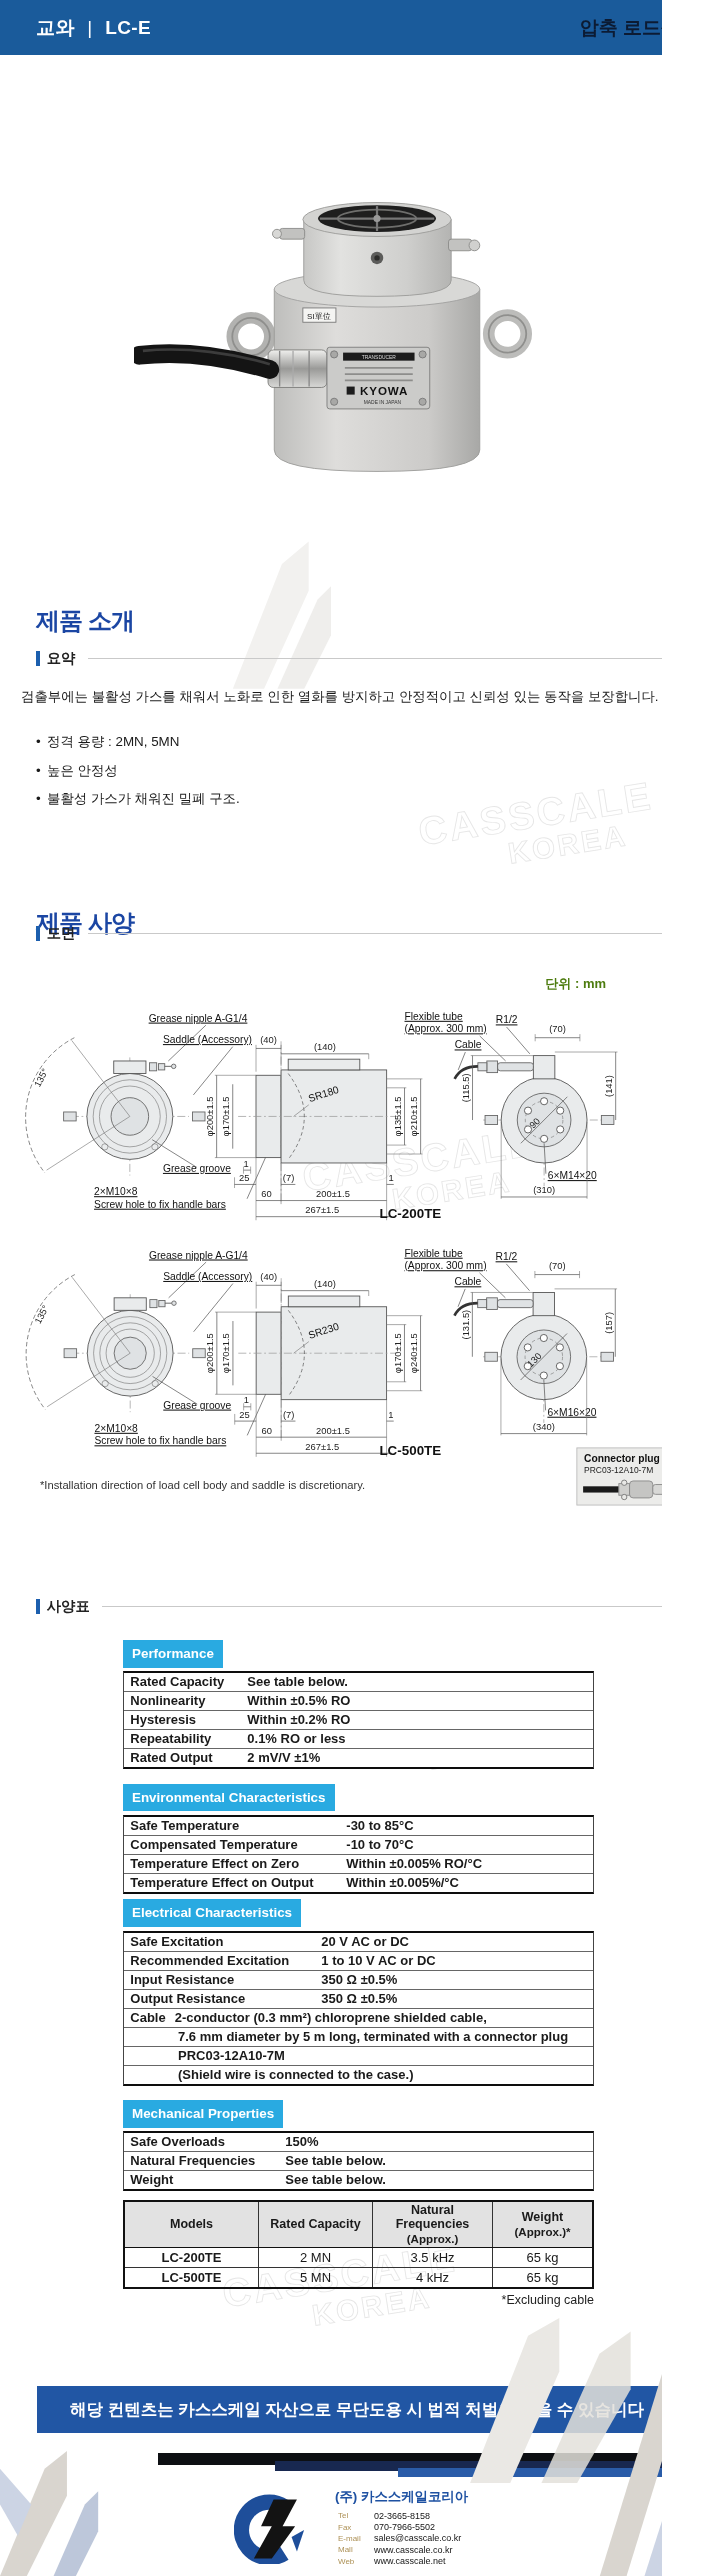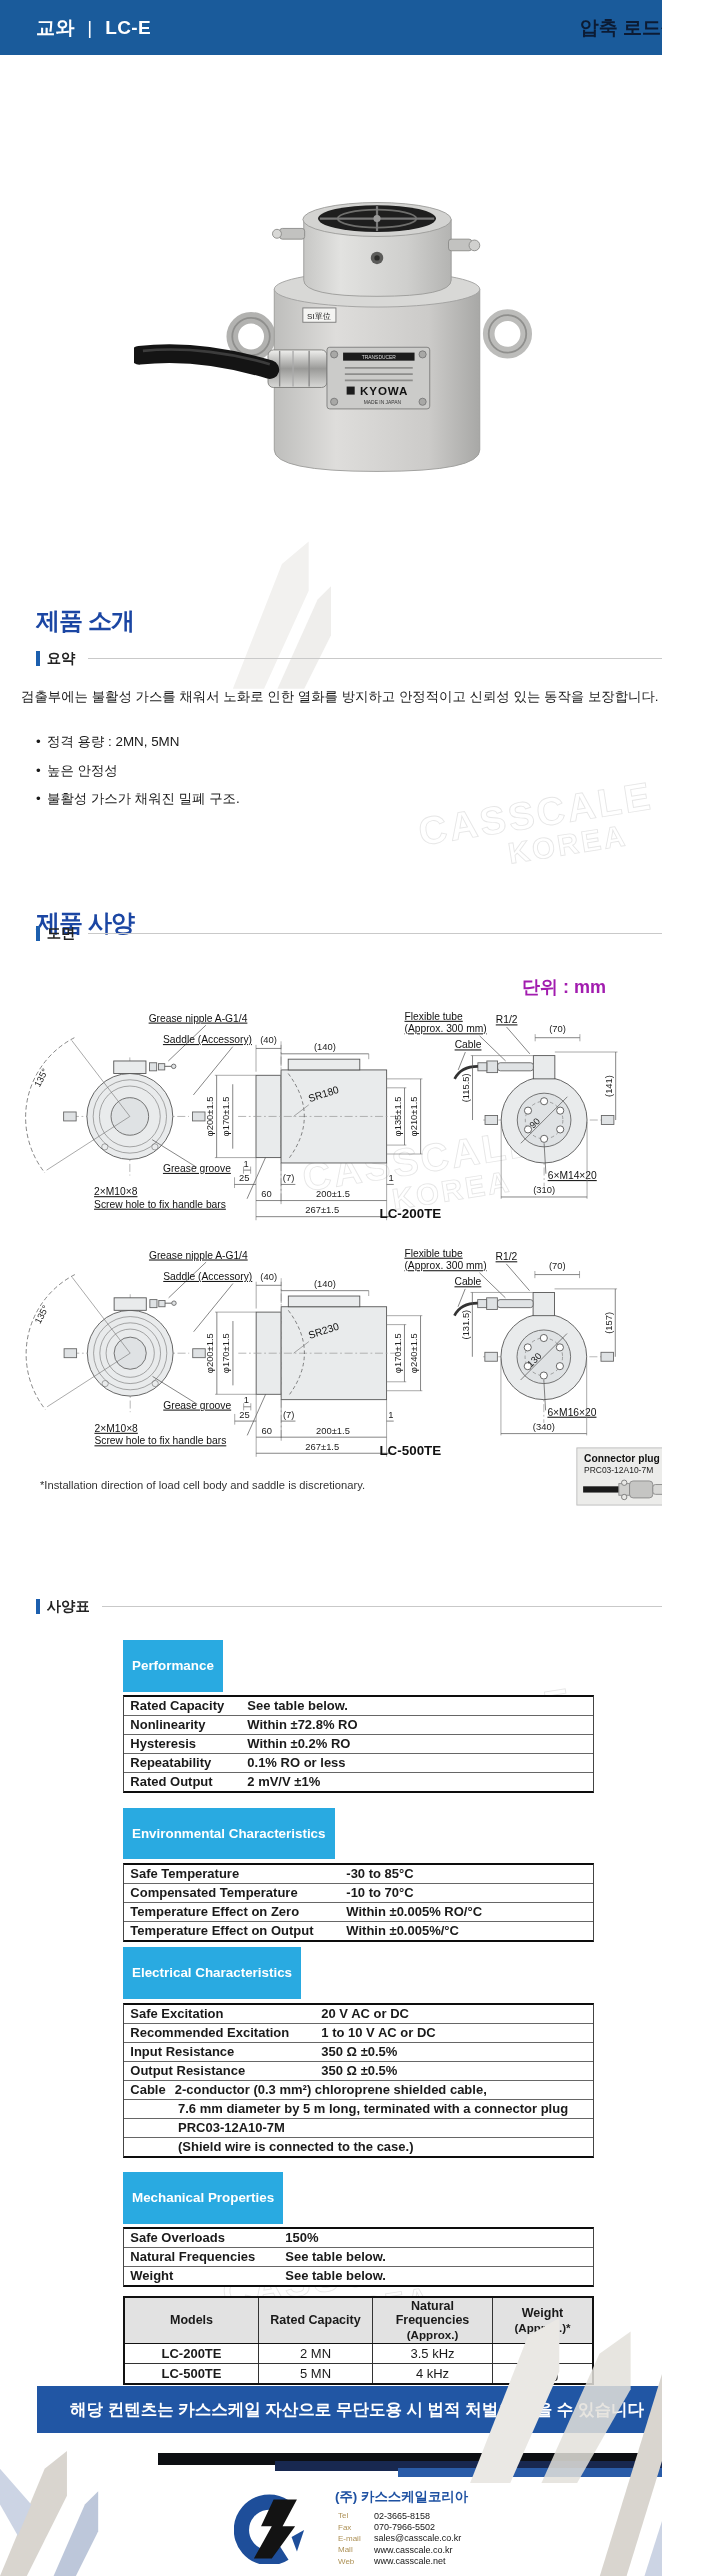--- a/index.html
+++ b/index.html
@@ -15,40 +15,40 @@
         font-size:19px;font-weight:bold;}
   
   .sec-title{font-size:24px;font-weight:bold;color:#1b46a3;letter-spacing:-0.9px;}
   .subhead{display:flex;align-items:center;width:646px;}
   .subhead .bluebar{width:3.6px;height:15px;background:#1c5fae;margin-right:7.2px;}
   .subhead .sh-label{font-size:14.3px;font-weight:600;color:#222;}
   .subhead .sh-line{flex:1;height:0.9px;background:#c9c9c9;margin-left:12.5px;}
   .desc{font-size:13.4px;color:#1a1a1a;}
   .bullet{font-size:13.4px;color:#1a1a1a;margin-bottom:10.7px;}
   .bullet .dot{margin-right:6.3px;}
-  .unit-note{font-size:18px;font-weight:bold;color:#a21caf;margin-left:12px;}
+  .unit-note{font-size:13px;font-weight:bold;color:#4d7c0f;margin-left:12px;}
   .inst-note{font-size:11.2px;color:#333;}
   
   svg text{font-family:"Liberation Sans",sans-serif;font-size:11px;fill:#222;}
   svg text.lbl{font-size:11.5px;fill:#111;}
   svg text.d{font-size:10.5px;}
   svg text.u{text-decoration:underline;}
   svg text.model{font-size:15px;font-weight:bold;fill:#111;}
   .thin{stroke:#555;stroke-width:1;fill:none;}
   .xthin{stroke:#777;stroke-width:.7;fill:none;}
   .cl{stroke:#999;stroke-width:.8;fill:none;stroke-dasharray:9 3 2 3;}
   .diml{stroke:#555;stroke-width:.8;fill:none;}
   .part{fill:#e9ebec;stroke:#555;stroke-width:1;}
   .part2{fill:#dfe2e4;stroke:#666;stroke-width:1;}
   
   .spec-tables{left:123px;top:1640px;width:471px;}
   .tbl-block{margin-top:0;}
   .mt16{margin-top:14.3px;} .mt6{margin-top:5.4px;}
   .tbl-header{display:inline-block;background:#29aae1;color:#fff;font-weight:bold;
-        font-size:13.4px;line-height:19.7px;height:19.7px;padding:16px 9px;}
+        font-size:13.4px;line-height:19.7px;height:19.7px;padding:4px 9px;}
   .spec-table{margin-top:3.6px;border:0.9px solid #444;border-top:2.2px solid #0d0d0d;
         border-bottom:2.2px solid #0d0d0d;background:#fff;}
   .spec-row{display:flex;font-size:13px;line-height:18px;}
   .spec-row + .spec-row{border-top:0.9px solid #666;}
   .spec-row .k{font-weight:bold;padding-left:6.3px;flex-shrink:0;}
   .w138 .k{width:117px;} .w249 .k{width:216px;} .w221 .k{width:191px;} .w180 .k{width:155px;}
   .spec-row .v{flex:1;font-weight:bold;}
   .cable-first .k{width:auto;padding-right:9px;}
   .cable-cont{padding-left:54px;}
   
@@ -495,21 +495,21 @@
   <div class="abs spec-tables">
     <div class="tbl-block">
       <div class="tbl-header">Performance</div>
       <div class="spec-table w138">
         <div class="spec-row">
             <div class="k">Rated Capacity</div>
             <div class="v">See table below.</div>
           </div>
         <div class="spec-row">
             <div class="k">Nonlinearity</div>
-            <div class="v">Within ±72.8% RO</div>
+            <div class="v">Within ±0.5% RO</div>
           </div>
         <div class="spec-row">
             <div class="k">Hysteresis</div>
             <div class="v">Within ±0.2% RO</div>
           </div>
         <div class="spec-row">
             <div class="k">Repeatability</div>
             <div class="v">0.1% RO or less</div>
           </div>
         <div class="spec-row">

